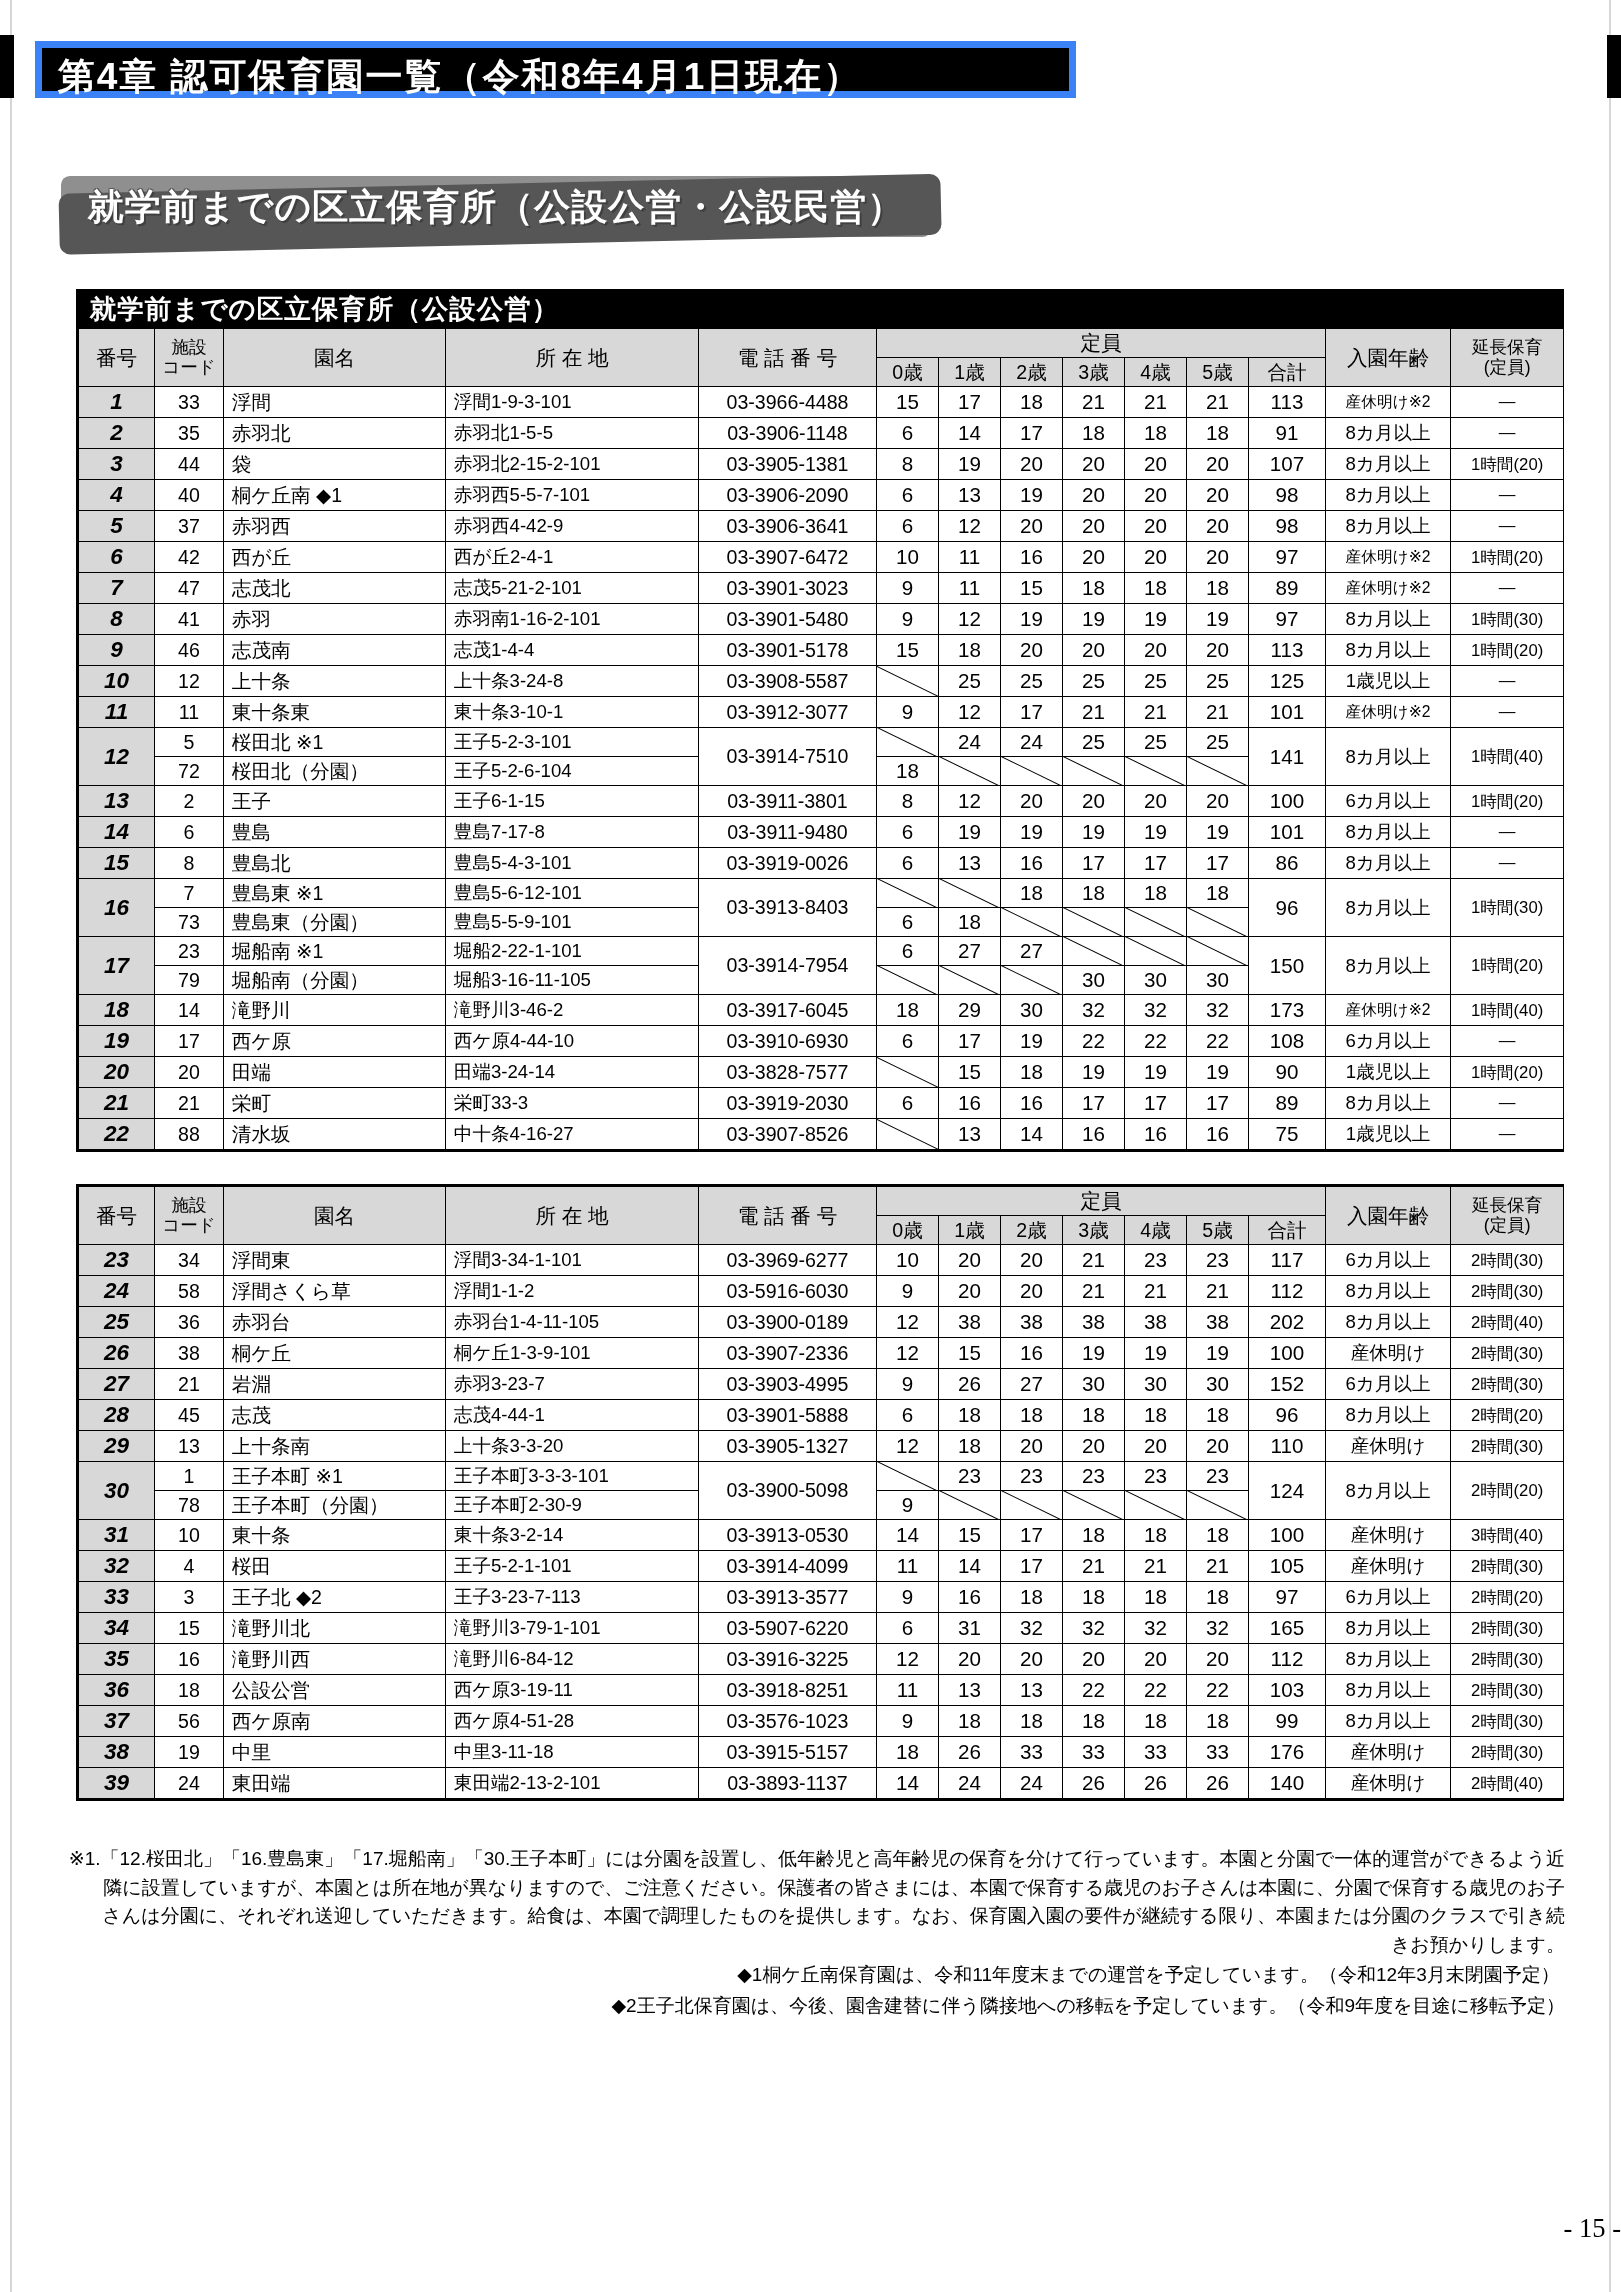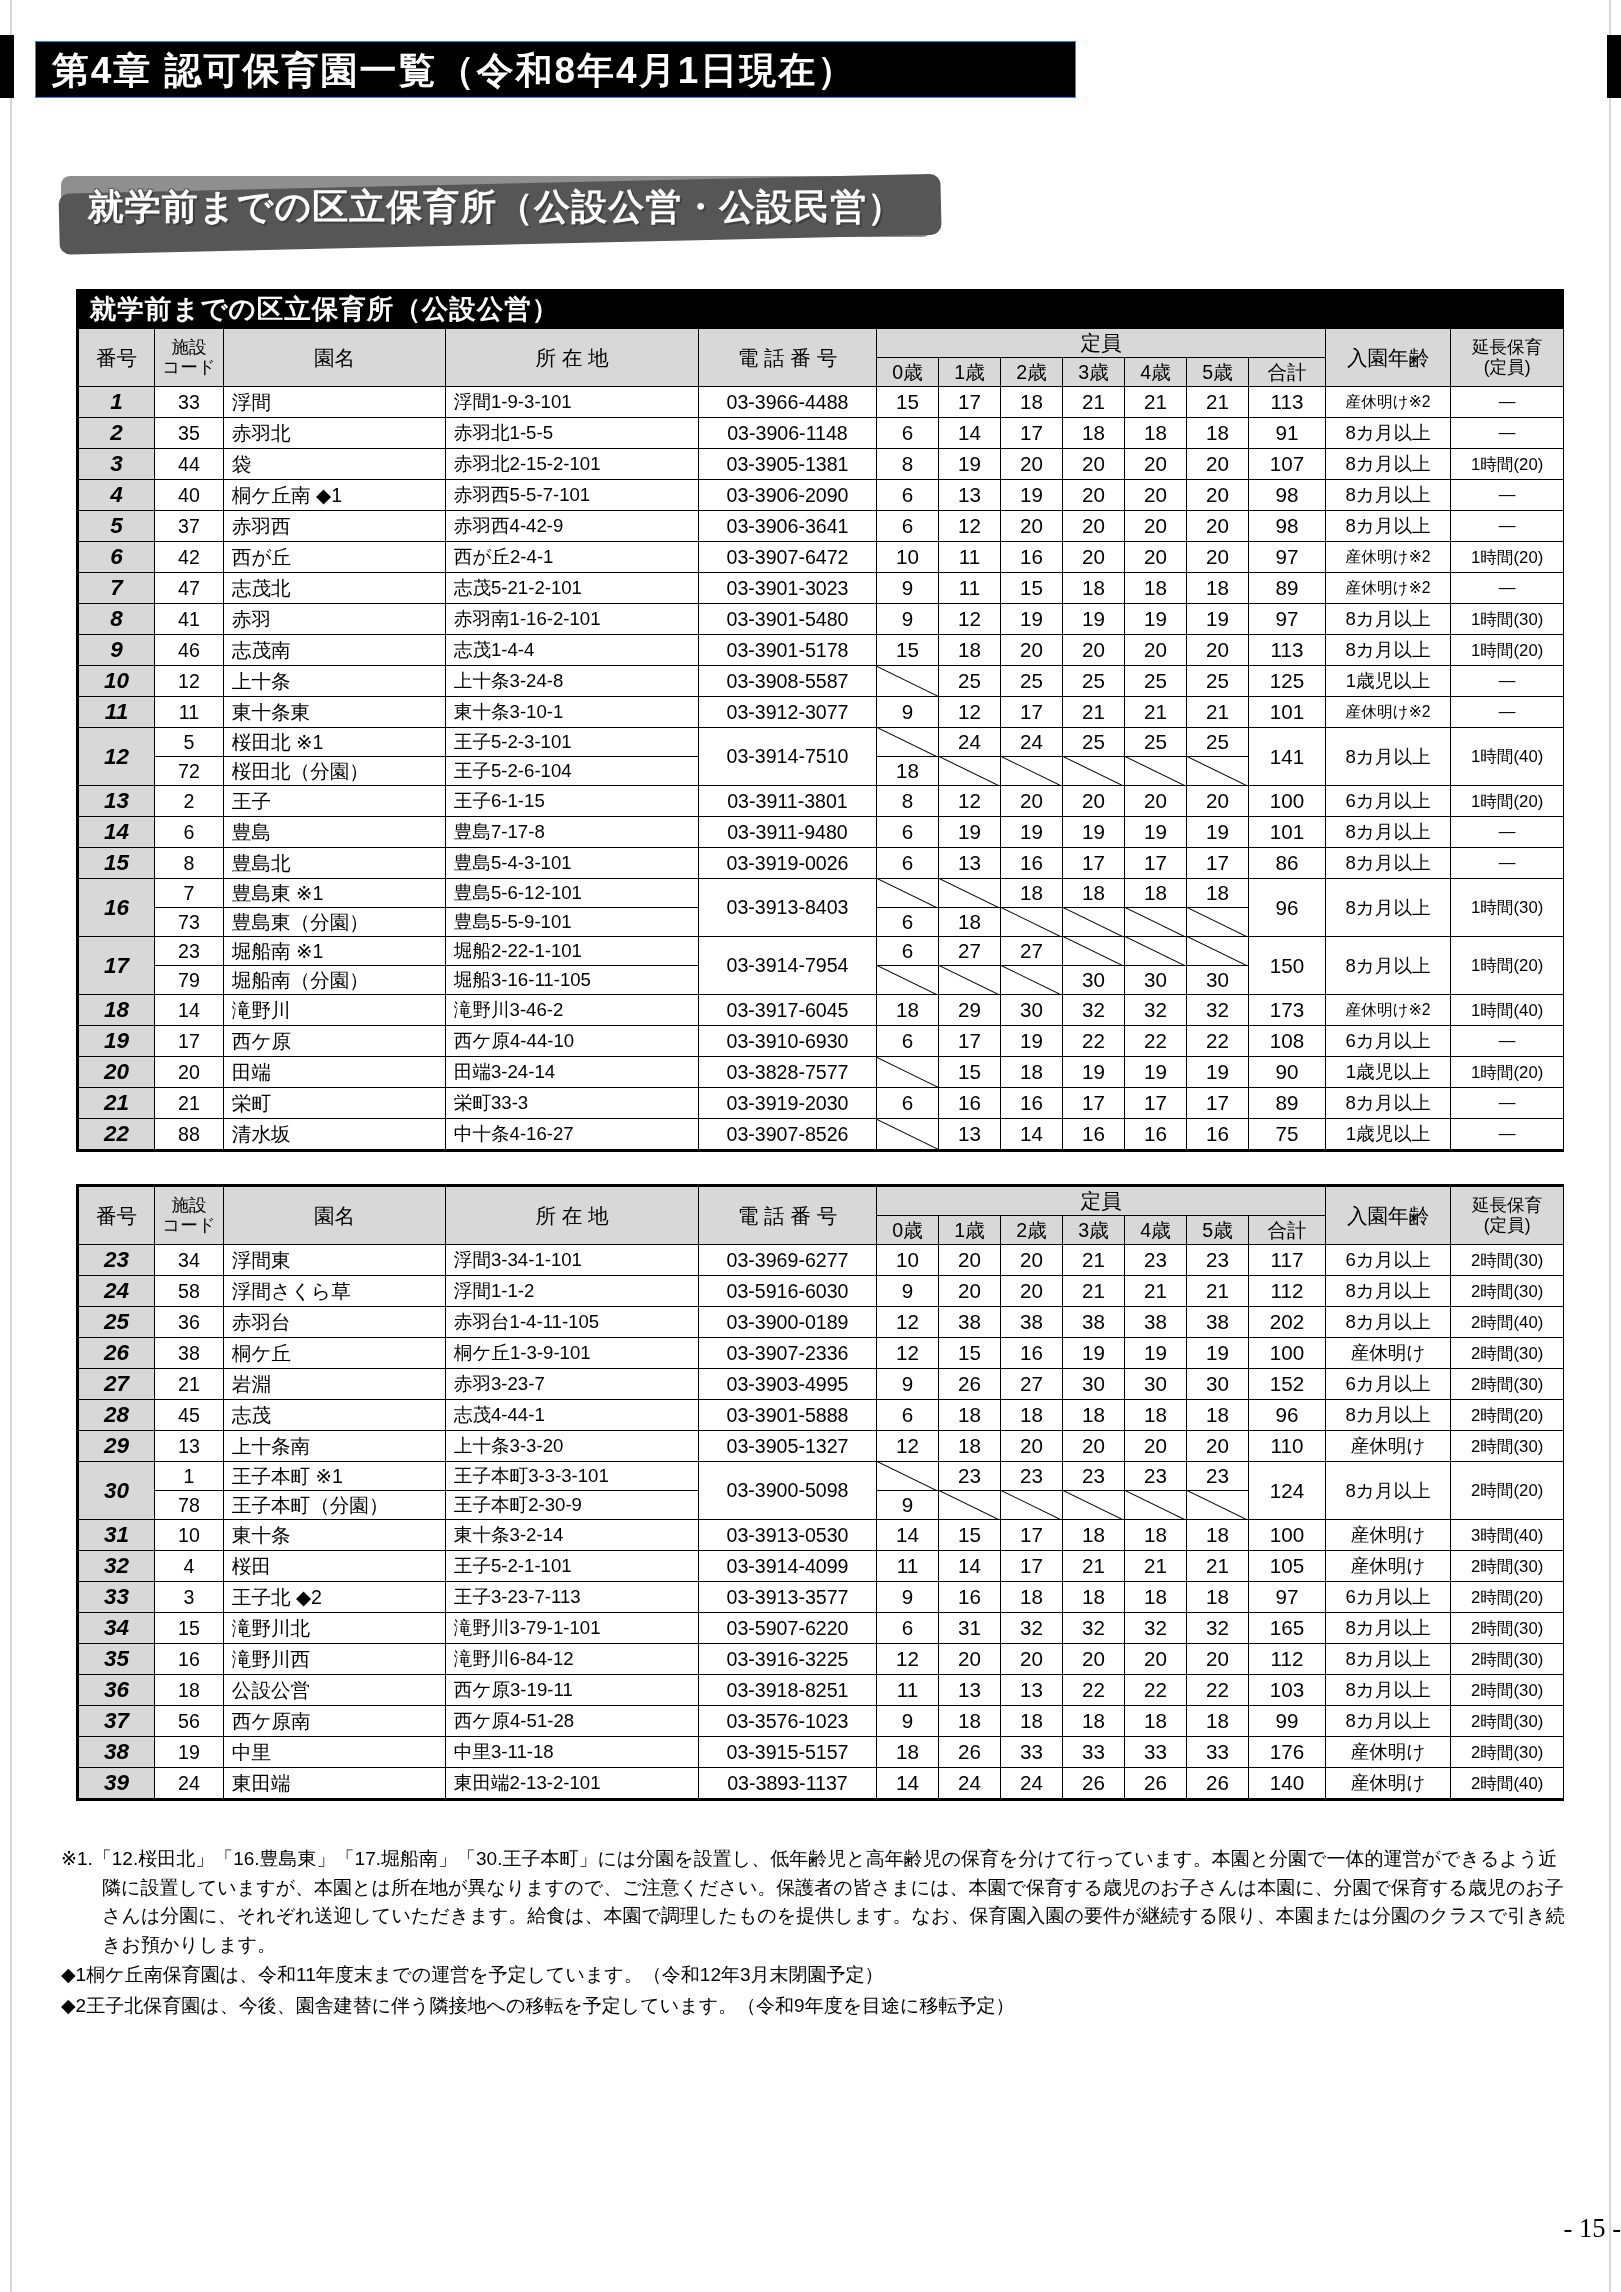--- a/index.html
+++ b/index.html
@@ -19,21 +19,21 @@
   .corner-mark.left{left:0;}
   .corner-mark.right{right:0;}
 
   
   .chapter-banner{
     position:absolute;left:35px;top:41px;width:1041px;height:57px;
     background:#000;color:#fff;
     font-size:37px;font-weight:bold;line-height:57px;
     padding-left:15.7px;letter-spacing:2px;
     box-sizing:border-box;
-    border:1px solid #3b82f6;
+    border:7px solid #3b82f6;
   }
 
   
   .section-banner{
     position:absolute;left:61px;top:176px;width:870px;height:61px;
     background:#8f8f8f;border-radius:8.8px;
     color:#fff;font-size:36px;font-weight:bold;line-height:61px;
     text-align:center;letter-spacing:1px;
     text-shadow:2px 2px 0 #3f3f3f,-1px -1px 0 #5a5a5a,1px -1px 0 #555,-1px 1px 0 #555;
     z-index:1;
@@ -77,21 +77,21 @@
   td.age.sm{font-size:15.7px;}
   td.ext{font-size:16.7px;}
   td.diag{position:relative;}
   td.diag::after{
     content:"";position:absolute;left:-12%;top:50%;width:124%;height:0;
     border-top:1.5px solid #000;transform:rotate(26deg);transform-origin:center;
   }
 
   
   .notes{position:absolute;left:61px;top:1845px;width:1504px;font-size:19px;line-height:1.5;}
-  .note{padding-left:41px;text-indent:-41px;margin:0 0 2px 0;}
+  .note{padding-left:41px;text-indent:-41px;margin:0 0 2px 0;text-align:right;}
   .note .lbl{letter-spacing:0;}
 
   .page-number{
     position:absolute;left:0;top:2213px;width:100%;
     text-align:right;font-family:"Liberation Serif","DejaVu Serif",serif;
     font-size:26.5px;
   }
 </style>
 </head>
 <body>

